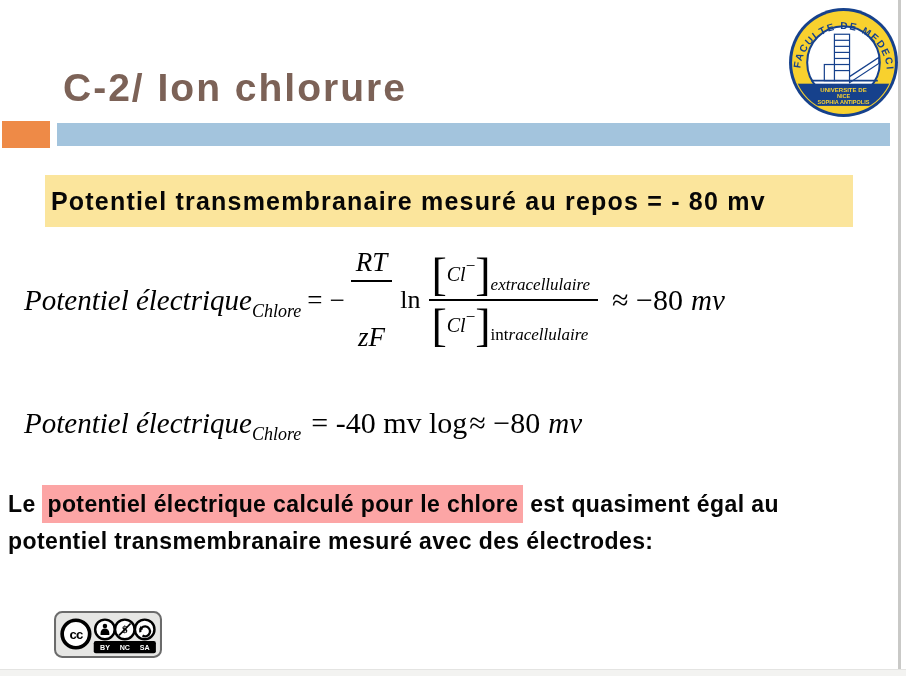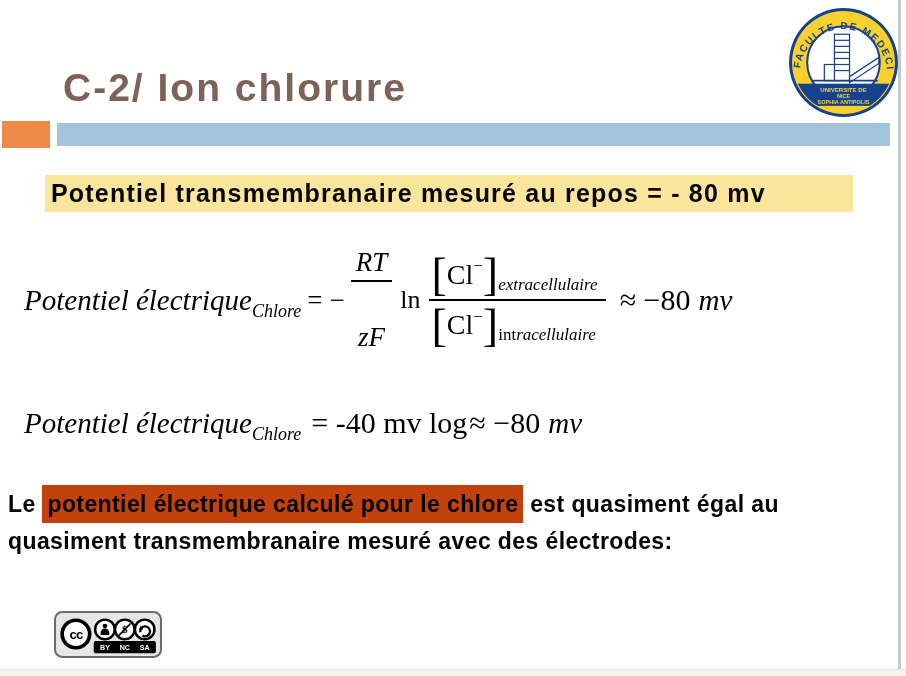--- a/index.html
+++ b/index.html
@@ -7,21 +7,21 @@
          font-family:"Liberation Sans",sans-serif;}
   
   .edge-right{position:absolute;left:898px;top:0;width:3px;height:676px;background:#c9c9c7;}
   .edge-bottom{position:absolute;left:0;top:669px;width:906px;height:7px;background:#f3f3f1;border-top:1px solid #e4e4e2;}
 
   .title{position:absolute;left:63px;top:40px;font-size:39px;letter-spacing:2px;color:#7c6257;}
 
   .bar-orange{position:absolute;left:2px;top:121px;width:48px;height:27px;background:#ee8a47;}
   .bar-blue{position:absolute;left:57px;top:123px;width:833px;height:23px;background:#a3c4dd;}
 
-  .banner{position:absolute;left:45px;top:175px;width:808px;height:37px;background:#fbe59c;
+  .banner{position:absolute;left:45px;top:175px;width:808px;height:52px;background:#fbe59c;
           display:flex;align-items:center;padding-left:6px;box-sizing:border-box;
           font-size:25px;font-weight:bold;letter-spacing:1.2px;color:#070707;}
 
   
   .formula{position:absolute;display:flex;align-items:center;color:#000;
            font-family:"Liberation Serif","DejaVu Serif",serif;}
   .f1{left:24px;top:238px;height:124px;}
   .f2{left:24px;top:382px;height:82px;}
   .lhs{font-style:italic;font-size:29px;white-space:nowrap;}
   .sub{font-size:18px;font-style:italic;position:relative;top:0.42em;}
@@ -29,33 +29,33 @@
   .frac{display:inline-flex;flex-direction:column;align-items:center;margin:0 5px;font-size:27px;gap:24px;}
   .frac .num{padding:0 5px 2px;border-bottom:2px solid #000;}
   .frac .den{padding-top:16px;}
   .it{font-style:italic;}
   .fn{font-size:26px;margin:0 5px 0 3px;}
   .bigfrac{display:inline-flex;flex-direction:column;align-items:flex-start;margin:0 4px;}
   .bfrow{display:inline-flex;align-items:center;}
   .bfnum{border-bottom:2px solid #000;padding:0 8px 2px 2px;}
   .bfden{margin-top:3px;padding-left:2px;}
   .br{font-size:46px;line-height:0.95;font-weight:400;}
-  .ion{font-size:28px;}
+  .ion{font-style:italic;font-size:20px;}
   .charge{font-size:17px;align-self:flex-start;margin-top:3px;}
   .fsub{font-size:17px;font-style:italic;align-self:flex-end;margin-bottom:2px;white-space:nowrap;}
   .fsub-roman{font-size:17px;font-style:normal;align-self:flex-end;margin-bottom:2px;}
   .approx{font-size:30px;margin-left:10px;white-space:nowrap;}
   .unit{font-style:italic;font-size:29px;margin-left:8px;}
   .mid30{font-size:30px;margin-left:10px;white-space:nowrap;}
   .frac30{font-size:30px;margin:0 9px;}
 
   
   .conclusion{position:absolute;left:8px;top:486px;width:896px;font-size:23px;font-weight:bold;
               letter-spacing:0.4px;line-height:37px;color:#050505;}
-  .hl{background:#c2410c;padding:6px 5px;}
+  .hl{background:#fca5a5;padding:6px 5px;}
   .supmin{font-size:14px;vertical-align:9px;}
 
   
   .cc-badge{position:absolute;left:54px;top:611px;}
   .credit{position:absolute;left:247px;top:630px;font-size:13.5px;color:#8a7064;letter-spacing:0.2px;}
 
   .logo{position:absolute;left:787px;top:6px;}
 </style>
 </head>
 <body>
@@ -136,21 +136,21 @@
 
   <div class="formula f2">
     <span class="lhs"><span>Potentiel électrique</span><span class="sub">Chlore</span></span>
     <span class="mid30">= -40 mv log</span>
     <span class="approx" style="margin-left:2px;">≈ −80</span>
     <span class="unit">mv</span>
   </div>
 
   <div class="conclusion">
     <div><span>Le </span><span class="hl">potentiel électrique calculé pour le chlore</span><span> est quasiment égal au</span></div>
-    <div>quasiment transmembranaire mesuré avec des électrodes:</div>
+    <div>potentiel transmembranaire mesuré avec des électrodes:</div>
   </div>
 
   <svg class="cc-badge" width="108" height="47" viewBox="0 0 106 46">
     <rect x="1" y="1" width="104" height="44" rx="7" fill="#e6e6e4" stroke="#6b6b6b" stroke-width="2"></rect>
     <circle cx="21.5" cy="22.5" r="13.5" fill="#ffffff" stroke="#000000" stroke-width="3.6"></circle>
     <text x="21.5" y="27" text-anchor="middle" font-family="Liberation Sans, sans-serif" font-size="13" font-weight="bold" letter-spacing="-1">cc</text>
     <rect x="39" y="29.5" width="61" height="12" rx="2" fill="#000000"></rect>
     <g>
       <circle cx="50" cy="18" r="9.6" fill="#ffffff" stroke="#000000" stroke-width="2.4"></circle>
       <circle cx="50" cy="14.6" r="2.2" fill="#000000"></circle>

